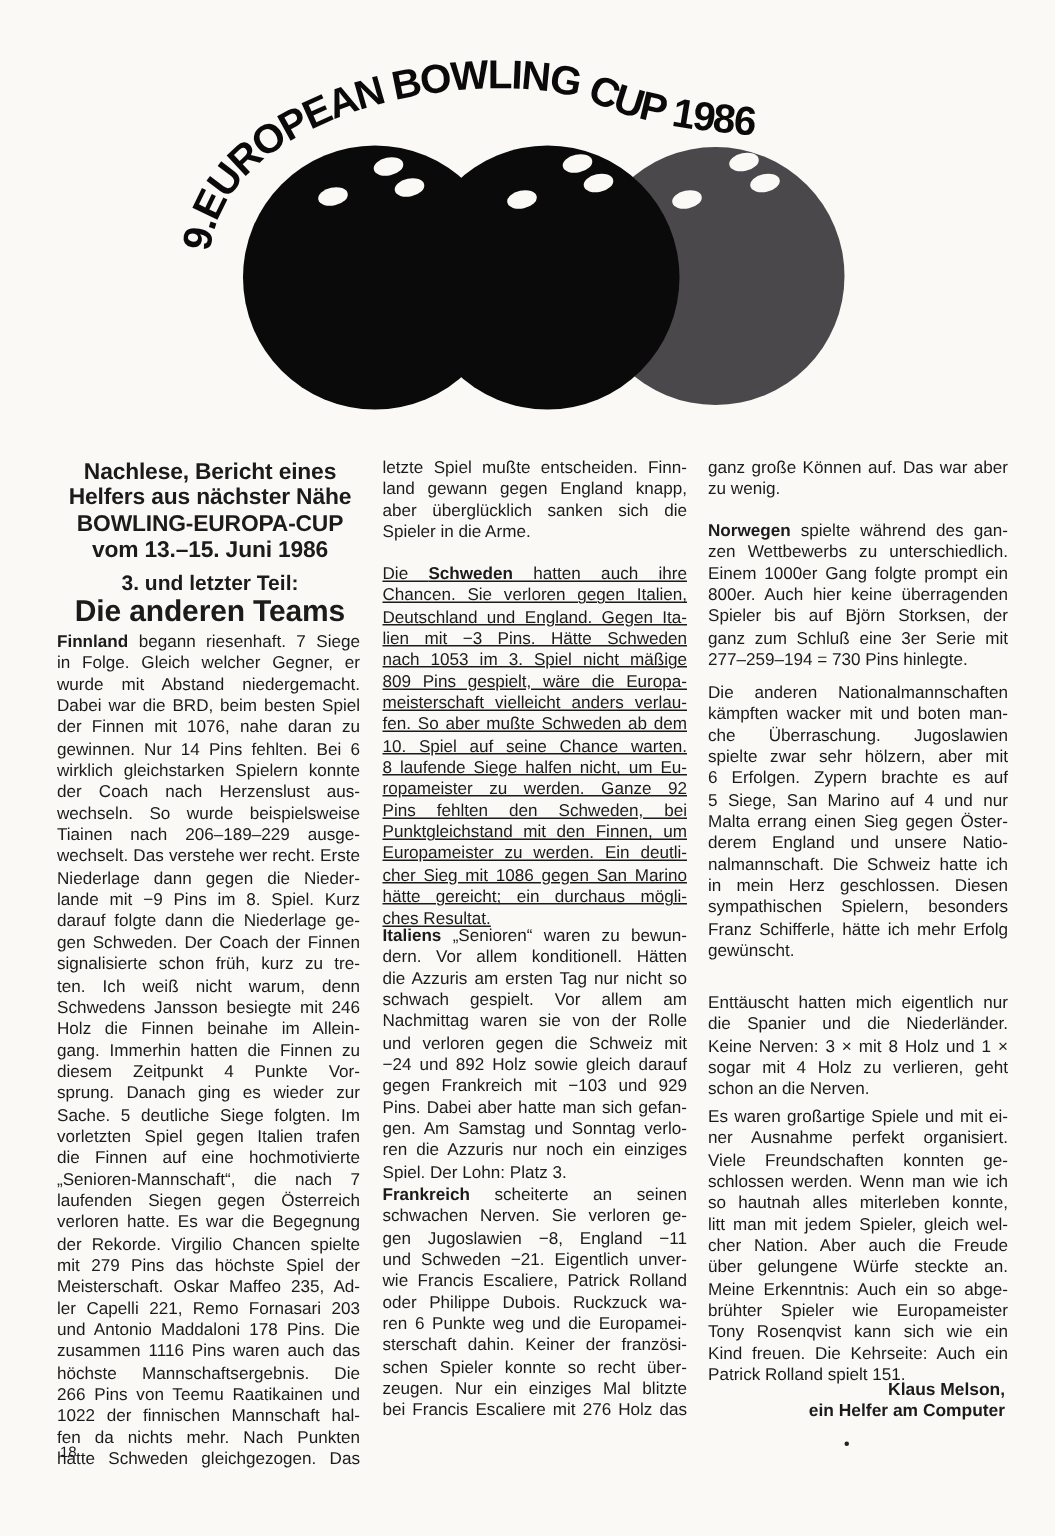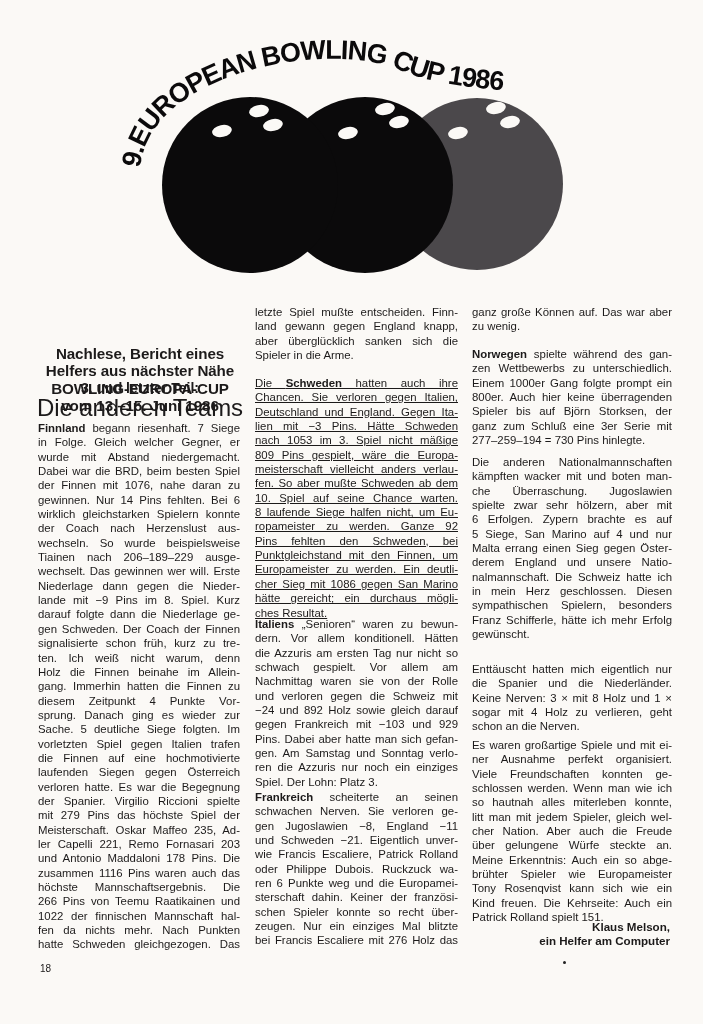--- a/index.html
+++ b/index.html
@@ -8,30 +8,29 @@
     background: #fbf9f6;
     position: relative;
     font-family: "Liberation Sans", sans-serif;
     color: #1c1a1a;
   }
   #logo { position: absolute; left: 0; top: 0; width: 703px; height: 300px; }
   .headline {
     position: absolute; left: 30px; width: 220px; top: 306px;
     text-align: center; font-weight: bold; font-size: 15.2px; line-height: 17.4px;
     letter-spacing: -0.1px;
-    margin-top: 39px;
   }
   .headline div { white-space: nowrap; }
   .subhead {
     position: absolute; left: 30px; width: 220px; top: 381px;
     text-align: center; font-weight: bold; font-size: 14px; line-height: 15px;
   }
   .subtitle {
     position: absolute; left: 30px; width: 220px; top: 395px;
-    text-align: center; font-weight: normal; font-size: 24px; line-height: 26px;
+    text-align: center; font-weight: bold; font-size: 20px; line-height: 26px;
     letter-spacing: -0.1px;
   }
   .para { position: absolute; font-size: 11.4px; line-height: 14.35px; }
   .para .ln {
     display: block; white-space: nowrap; text-align: justify; text-align-last: justify;
     height: 14.35px; overflow: visible;
   }
   .para .ln.last { text-align-last: left; }
   .para b { font-weight: bold; }
   .signature {
@@ -87,37 +86,39 @@
       <span class="ln"><b>Finnland</b><span> begann riesenhaft. 7 Siege</span></span>
       <span class="ln">in Folge. Gleich welcher Gegner, er</span>
       <span class="ln">wurde mit Abstand niedergemacht.</span>
       <span class="ln">Dabei war die BRD, beim besten Spiel</span>
       <span class="ln">der Finnen mit 1076, nahe daran zu</span>
       <span class="ln">gewinnen. Nur 14 Pins fehlten. Bei 6</span>
       <span class="ln">wirklich gleichstarken Spielern konnte</span>
       <span class="ln">der Coach nach Herzenslust aus-</span>
       <span class="ln">wechseln. So wurde beispielsweise</span>
       <span class="ln">Tiainen nach 206–189–229 ausge-</span>
-      <span class="ln">wechselt. Das gewinnen wer will. Erste</span>
+      <span class="ln">wechselt. Das verstehe wer recht. Erste</span>
       <span class="ln">Niederlage dann gegen die Nieder-</span>
       <span class="ln">lande mit −9 Pins im 8. Spiel. Kurz</span>
       <span class="ln">darauf folgte dann die Niederlage ge-</span>
       <span class="ln">gen Schweden. Der Coach der Finnen</span>
       <span class="ln">signalisierte schon früh, kurz zu tre-</span>
       <span class="ln">ten. Ich weiß nicht warum, denn</span>
+      <span class="ln">Schwedens Jansson besiegte mit 246</span>
       <span class="ln">Holz die Finnen beinahe im Allein-</span>
       <span class="ln">gang. Immerhin hatten die Finnen zu</span>
       <span class="ln">diesem Zeitpunkt 4 Punkte Vor-</span>
       <span class="ln">sprung. Danach ging es wieder zur</span>
       <span class="ln">Sache. 5 deutliche Siege folgten. Im</span>
       <span class="ln">vorletzten Spiel gegen Italien trafen</span>
       <span class="ln">die Finnen auf eine hochmotivierte</span>
+      <span class="ln">„Senioren-Mannschaft“, die nach 7</span>
       <span class="ln">laufenden Siegen gegen Österreich</span>
       <span class="ln">verloren hatte. Es war die Begegnung</span>
-      <span class="ln">der Spanier. Virgilio Riccioni spielte</span>
+      <span class="ln">der Rekorde. Virgilio Chancen spielte</span>
       <span class="ln">mit 279 Pins das höchste Spiel der</span>
       <span class="ln">Meisterschaft. Oskar Maffeo 235, Ad-</span>
       <span class="ln">ler Capelli 221, Remo Fornasari 203</span>
       <span class="ln">und Antonio Maddaloni 178 Pins. Die</span>
       <span class="ln">zusammen 1116 Pins waren auch das</span>
       <span class="ln">höchste Mannschaftsergebnis. Die</span>
       <span class="ln">266 Pins von Teemu Raatikainen und</span>
       <span class="ln">1022 der finnischen Mannschaft hal-</span>
       <span class="ln">fen da nichts mehr. Nach Punkten</span>
       <span class="ln">hatte Schweden gleichgezogen. Das</span>

